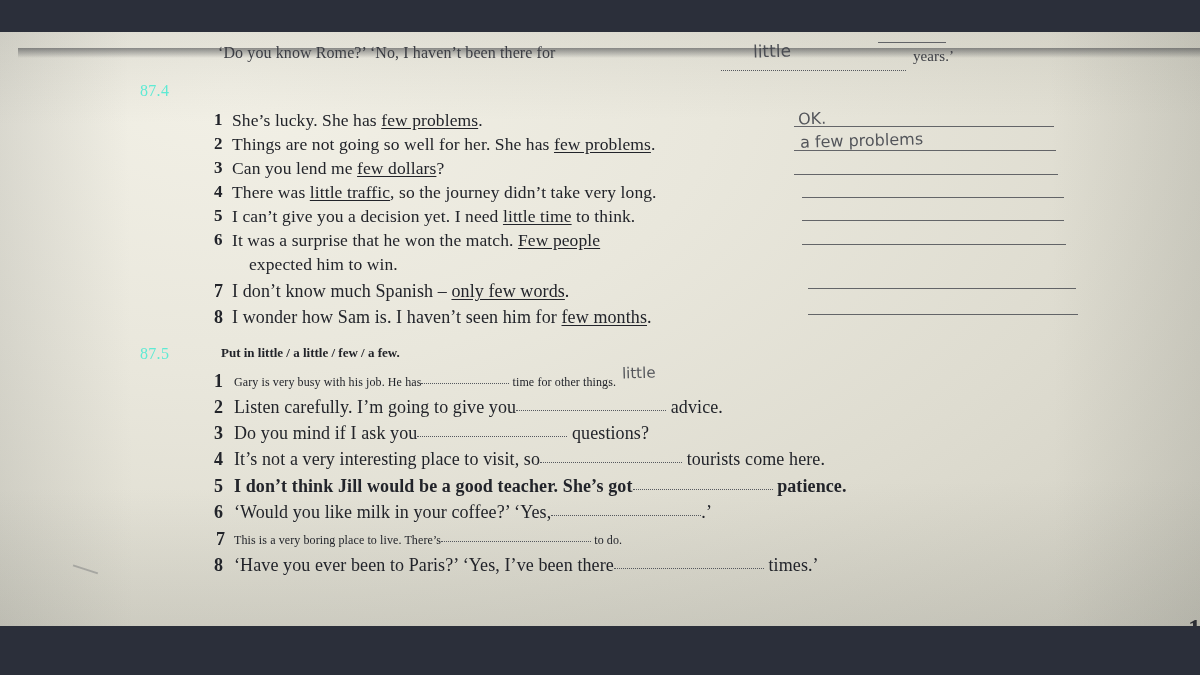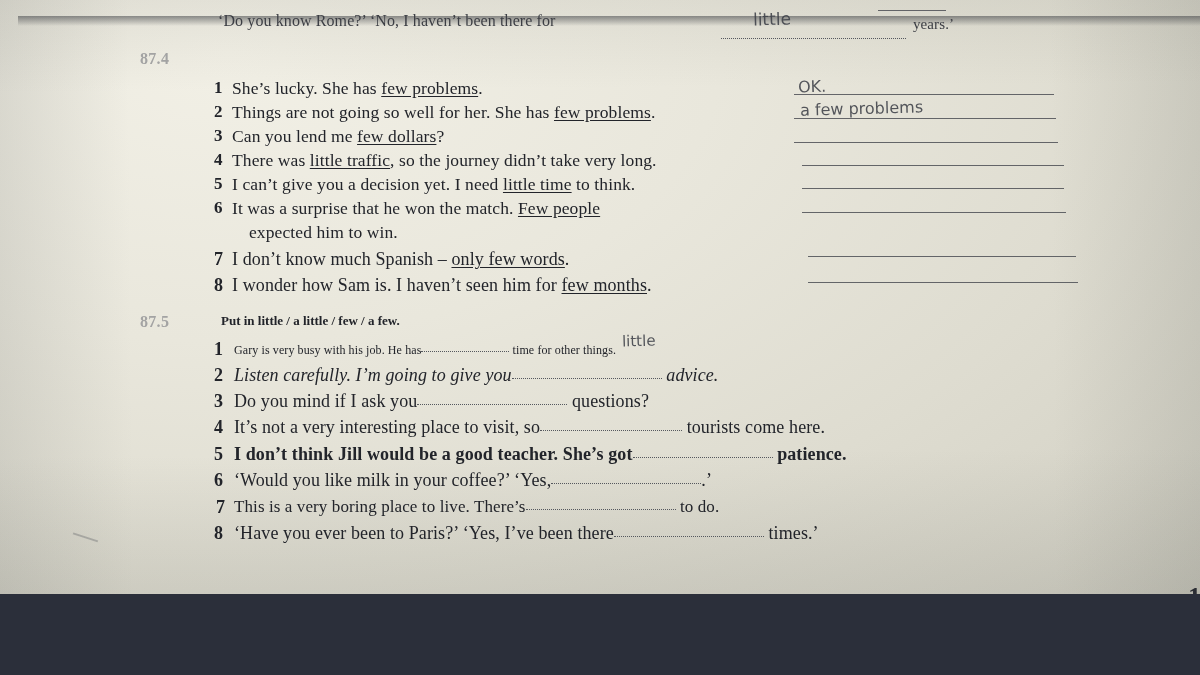--- a/index.html
+++ b/index.html
@@ -7,20 +7,21 @@
     padding: 0;
     background: #2b2f3a;
   }
   #page {
     position: relative;
     width: 1200px;
     height: 594px;
     overflow: hidden;
     background: #1d2230;
     font-family: "Liberation Serif", serif;
+    margin-top: 32px;
   }
   
   .backdrop {
     position: absolute;
     inset: 0;
     background:
       linear-gradient(105deg, #20242f 0%, #262b38 35%, #2e3340 60%, #1b1f2a 100%);
   }
   
   .paper {
@@ -58,24 +59,24 @@
     font-size: 17.5px;
     letter-spacing: .1px;
   }
   .num {
     position: absolute;
     font-weight: bold;
     font-size: 17px;
   }
   .secnum {
     position: absolute;
-    font-weight: bold;
+    font-weight: normal;
     font-size: 16px;
     letter-spacing: .3px;
-    color: #a3a3a3;
+    color: #5eead4;
   }
   .head {
     position: absolute;
     font-weight: bold;
     font-size: 17px;
     white-space: nowrap;
   }
   .u { text-decoration: underline; text-underline-offset: 2px; }
   
   .rule {
@@ -200,21 +201,21 @@
     <div class="secnum" style="left:122px; top:297px;">87.5</div>
     <div class="head" style="left:203px; top:297px; font-size:13px;">Put in little / a little / few / a few.</div>
 
     <div class="num" style="left:196px; top:323px; font-size:18px;">1</div>
     <div class="line" style="left:216px; top:323px; font-size:12px;">
       <span>Gary is very busy with his job. He has</span><span class="blank" style="width:88px;"></span> <span>time for other things.</span>
     </div>
     <div class="hand" style="left:604px; top:316px;">little</div>
 
     <div class="num" style="left:196px; top:349px; font-size:18px;">2</div>
-    <div class="line" style="left:216px; top:349px; font-size:18px;font-style:italic;">
+    <div class="line" style="left:216px; top:349px; font-size:18px;">
       <span>Listen carefully. I’m going to give you</span><span class="blank" style="width:150px;"></span> <span>advice.</span>
     </div>
 
     <div class="num" style="left:196px; top:375px; font-size:18px;">3</div>
     <div class="line" style="left:216px; top:375px; font-size:18px;">
       <span>Do you mind if I ask you</span><span class="blank" style="width:150px;"></span> <span>questions?</span>
     </div>
 
     <div class="num" style="left:196px; top:401px; font-size:18px;">4</div>
     <div class="line" style="left:216px; top:401px; font-size:18px;">
@@ -225,21 +226,21 @@
     <div class="line" style="left:216px; top:428px; font-size:18px;font-weight:bold;">
       <span>I don’t think Jill would be a good teacher. She’s got</span><span class="blank" style="width:140px;"></span> <span>patience.</span>
     </div>
 
     <div class="num" style="left:196px; top:454px; font-size:18px;">6</div>
     <div class="line" style="left:216px; top:454px; font-size:18px;">
       <span>‘Would you like milk in your coffee?’   ‘Yes,</span><span class="blank" style="width:150px;"></span><span>.’</span>
     </div>
 
     <div class="num" style="left:198px; top:481px; font-size:18px;">7</div>
-    <div class="line" style="left:216px; top:481px; font-size:17px;">
+    <div class="line" style="left:216px; top:481px; font-size:12px;">
       <span>This is a very boring place to live. There’s</span><span class="blank" style="width:150px;"></span> <span>to do.</span>
     </div>
 
     <div class="num" style="left:196px; top:507px; font-size:18px;">8</div>
     <div class="line" style="left:216px; top:507px; font-size:18px;">
       <span>‘Have you ever been to Paris?’   ‘Yes, I’ve been there</span><span class="blank" style="width:150px;"></span> <span>times.’</span>
     </div>
 
     <div class="page-no">17</div>
   </div>

